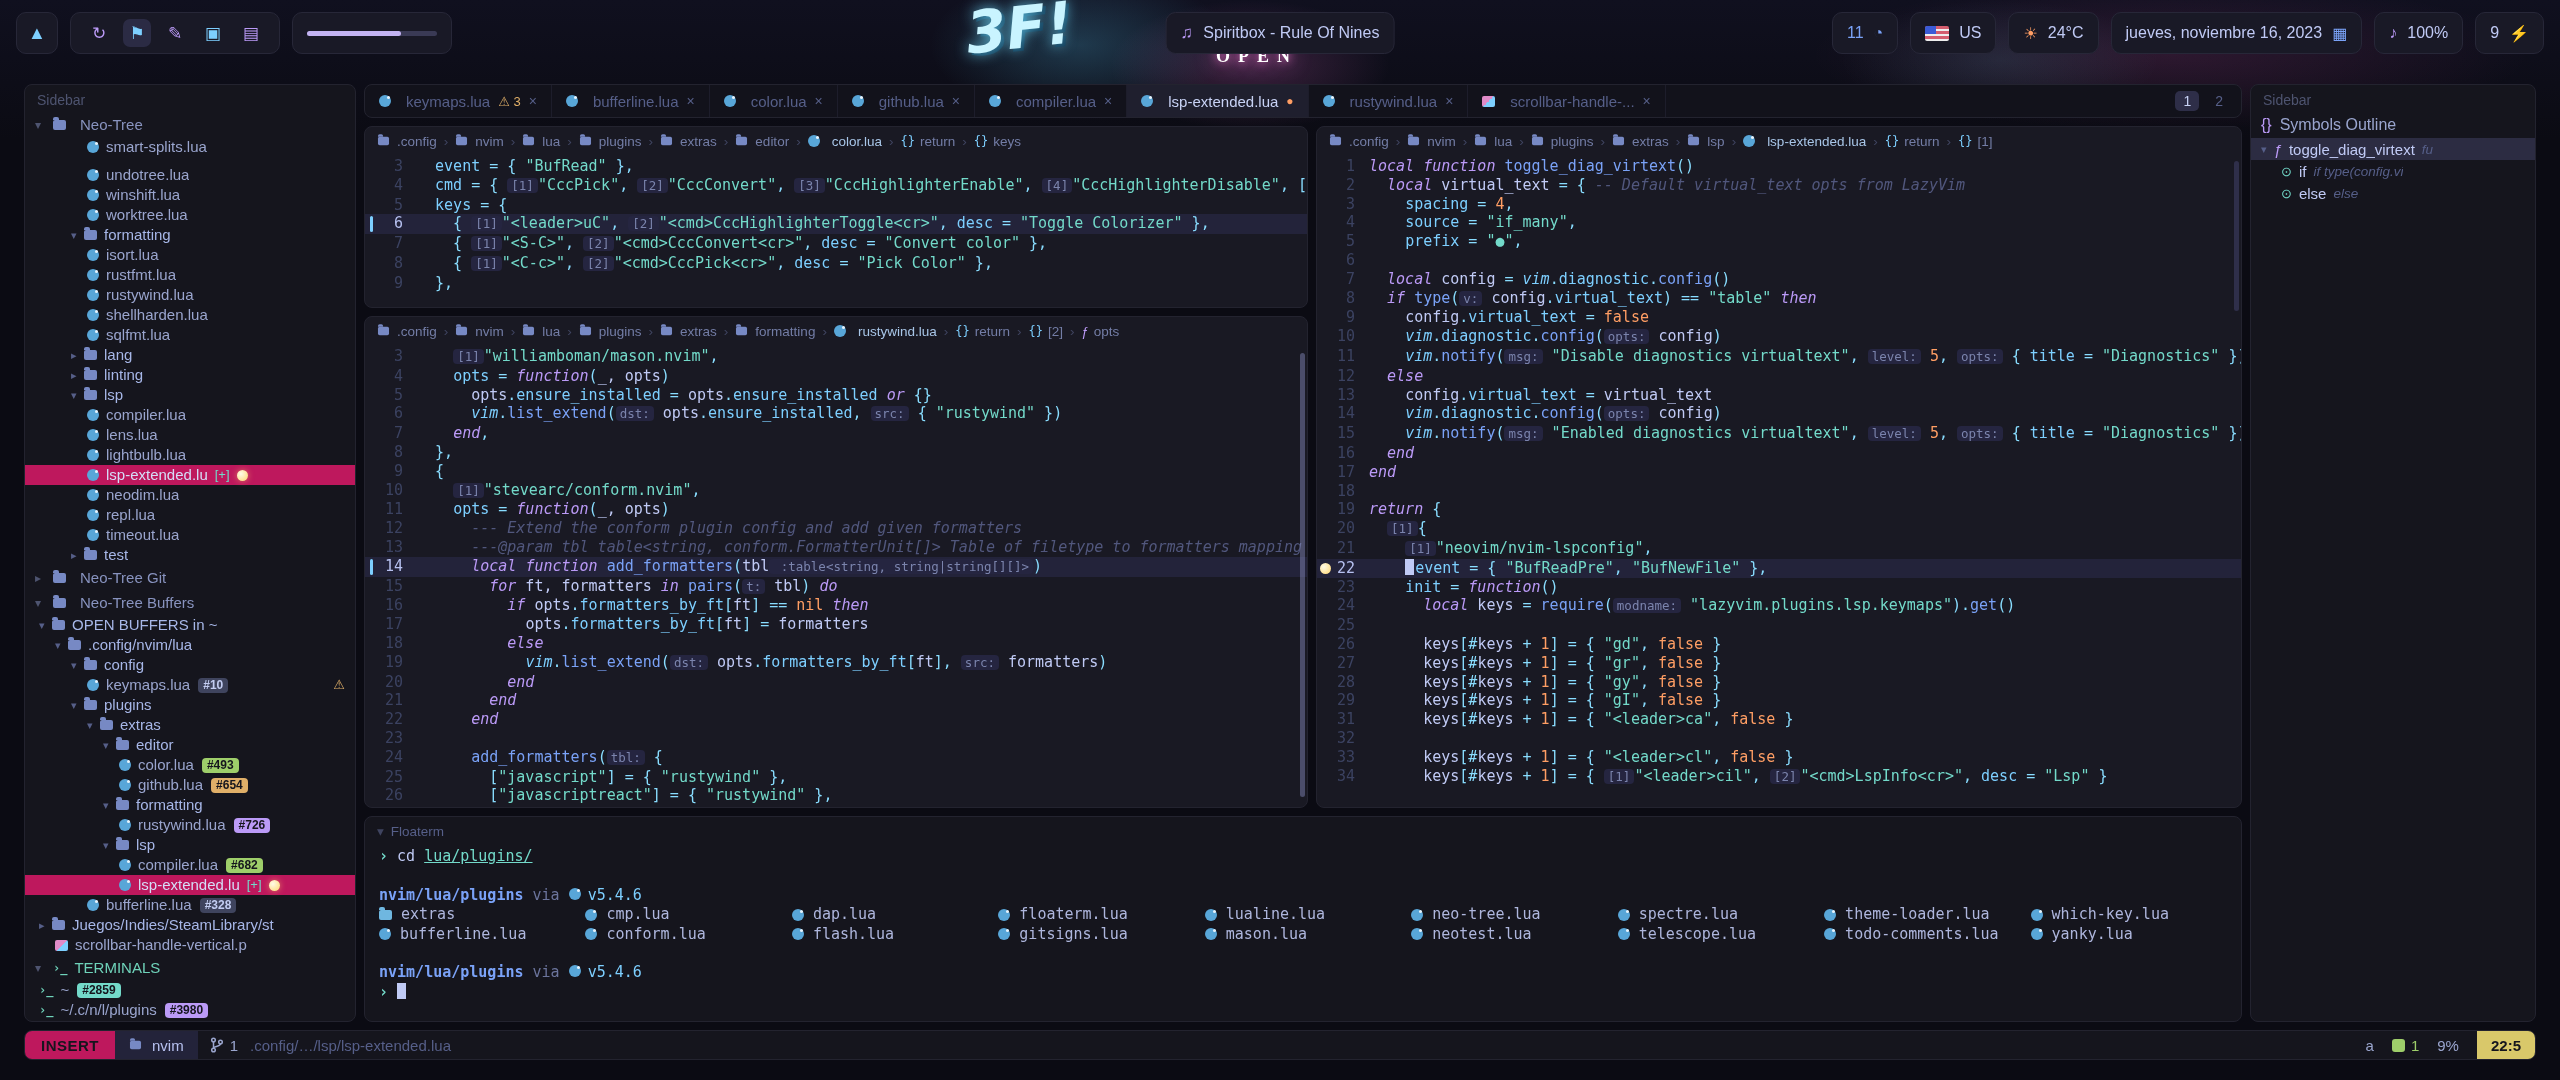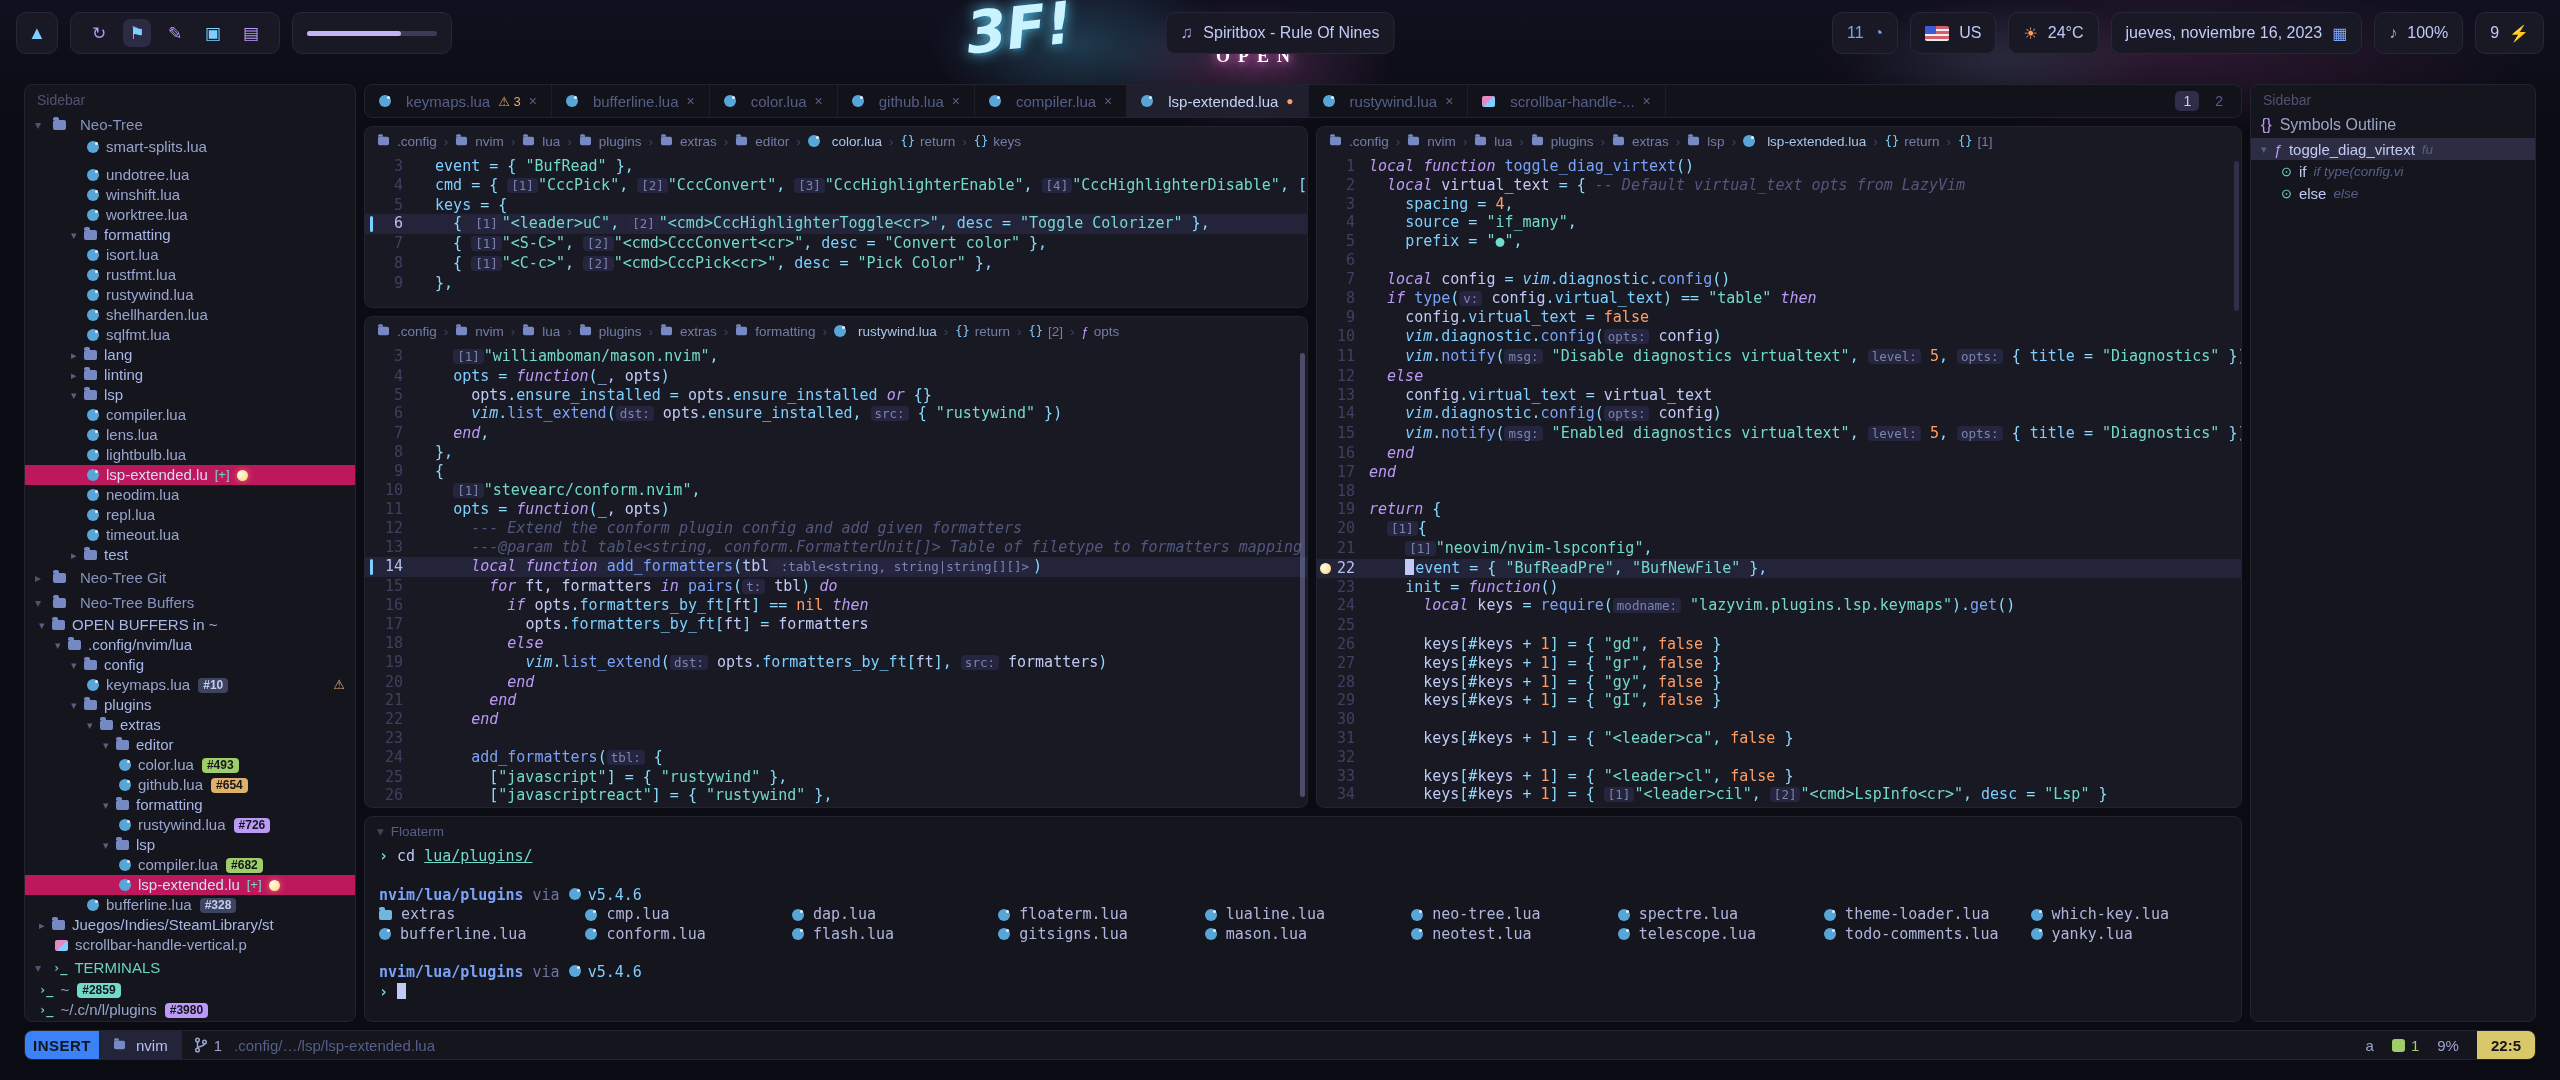--- a/index.html
+++ b/index.html
@@ -131,21 +131,21 @@
 .oitem{display:flex;align-items:center;height:22px;font-size:15px;color:#c0caf5;gap:7px;white-space:nowrap;overflow:hidden;cursor:pointer}
 .oitem.sel{background:#2c2c42}
 .ochev{color:#565f89;font-size:11px}
 .oic-fn{color:#bb9af7;font-style:italic}
 .oic-st{color:#73daca;font-size:13px}
 .ohint{color:#565f89;font-style:italic;font-size:13.5px;overflow:hidden;text-overflow:ellipsis}
 .outline-head{display:flex;align-items:center;gap:8px;padding:4px 10px;color:#9aa5ce}
 .oh-ic{color:#bb9af7}
 
 .sl{height:30px;flex:none;margin-top:8px;background:#15151d;border:1px solid #23232f;border-radius:8px;display:flex;align-items:center;font-size:15px;color:#737da6;overflow:hidden}
-.sl-mode{background:#3b82f6;color:#15151d;font-weight:700;padding:0 8px;display:flex;align-items:center;height:100%;letter-spacing:.5px}
+.sl-mode{background:#be185d;color:#15151d;font-weight:700;padding:0 16px;display:flex;align-items:center;height:100%;letter-spacing:.5px}
 .sl-proj{background:#23233a;height:100%;display:flex;align-items:center;gap:8px;padding:0 14px;color:#b6c0ef}
 .sl-branch{display:flex;align-items:center;gap:6px;padding:0 12px;color:#9aa5ce}
 .sl-path{color:#565f89}
 .sl-right{margin-left:auto;display:flex;align-items:center;gap:18px;height:100%}
 .sl-reg{color:#9aa5ce}
 .sl-tab{display:flex;align-items:center;gap:6px;color:#9ece6a}
 .sl-tabic{width:13px;height:13px;border-radius:3px;background:#9ece6a}
 .sl-prog{color:#9aa5ce}
 .sl-loc{background:#d9c86a;color:#15151d;font-weight:700;height:100%;display:flex;align-items:center;padding:0 14px}
 .cmdline{height:20px;flex:none}
@@ -696,21 +696,20 @@
               <div class="crow"><span class="csign"></span><span class="cnum">20</span><span class="ccode"><span class="tk-o">  </span><span class="tk-i">[1]</span><span class="tk-o">{</span></span></div>
               <div class="crow"><span class="csign"></span><span class="cnum">21</span><span class="ccode"><span class="tk-o">    </span><span class="tk-i">[1]</span><span class="tk-s">"neovim/nvim-lspconfig"</span><span class="tk-o">,</span></span></div>
               <div class="crow cur"><span class="csign sign-bulb"></span><span class="cnum">22</span><span class="ccode"><span class="tk-o">    </span><span class="tk-caret"></span><span class="tk-p">event</span><span class="tk-o"> = { </span><span class="tk-s">"BufReadPre"</span><span class="tk-o">, </span><span class="tk-s">"BufNewFile"</span><span class="tk-o"> },</span></span></div>
               <div class="crow"><span class="csign"></span><span class="cnum">23</span><span class="ccode"><span class="tk-o">    </span><span class="tk-p">init</span><span class="tk-o"> = </span><span class="tk-k">function</span><span class="tk-o">()</span></span></div>
               <div class="crow"><span class="csign"></span><span class="cnum">24</span><span class="ccode"><span class="tk-o">      </span><span class="tk-k">local</span><span class="tk-v"> keys</span><span class="tk-o"> = </span><span class="tk-f">require</span><span class="tk-o">(</span><span class="tk-i">modname:</span><span class="tk-o"> </span><span class="tk-s">"lazyvim.plugins.lsp.keymaps"</span><span class="tk-o">)</span><span class="tk-o">.</span><span class="tk-f">get</span><span class="tk-o">()</span></span></div>
               <div class="crow"><span class="csign"></span><span class="cnum">25</span><span class="ccode"></span></div>
               <div class="crow"><span class="csign"></span><span class="cnum">26</span><span class="ccode"><span class="tk-o">      </span><span class="tk-v">keys</span><span class="tk-o">[</span><span class="tk-o">#</span><span class="tk-v">keys</span><span class="tk-o"> + </span><span class="tk-n">1</span><span class="tk-o">] = { </span><span class="tk-s">"gd"</span><span class="tk-o">, </span><span class="tk-b">false</span><span class="tk-o"> }</span></span></div>
               <div class="crow"><span class="csign"></span><span class="cnum">27</span><span class="ccode"><span class="tk-o">      </span><span class="tk-v">keys</span><span class="tk-o">[</span><span class="tk-o">#</span><span class="tk-v">keys</span><span class="tk-o"> + </span><span class="tk-n">1</span><span class="tk-o">] = { </span><span class="tk-s">"gr"</span><span class="tk-o">, </span><span class="tk-b">false</span><span class="tk-o"> }</span></span></div>
               <div class="crow"><span class="csign"></span><span class="cnum">28</span><span class="ccode"><span class="tk-o">      </span><span class="tk-v">keys</span><span class="tk-o">[</span><span class="tk-o">#</span><span class="tk-v">keys</span><span class="tk-o"> + </span><span class="tk-n">1</span><span class="tk-o">] = { </span><span class="tk-s">"gy"</span><span class="tk-o">, </span><span class="tk-b">false</span><span class="tk-o"> }</span></span></div>
               <div class="crow"><span class="csign"></span><span class="cnum">29</span><span class="ccode"><span class="tk-o">      </span><span class="tk-v">keys</span><span class="tk-o">[</span><span class="tk-o">#</span><span class="tk-v">keys</span><span class="tk-o"> + </span><span class="tk-n">1</span><span class="tk-o">] = { </span><span class="tk-s">"gI"</span><span class="tk-o">, </span><span class="tk-b">false</span><span class="tk-o"> }</span></span></div>
-              <div class="crow"><span class="csign"></span><span class="cnum">30</span><span class="ccode"></span></div>
               <div class="crow"><span class="csign"></span><span class="cnum">31</span><span class="ccode"><span class="tk-o">      </span><span class="tk-v">keys</span><span class="tk-o">[</span><span class="tk-o">#</span><span class="tk-v">keys</span><span class="tk-o"> + </span><span class="tk-n">1</span><span class="tk-o">] = { </span><span class="tk-s">"&lt;leader&gt;ca"</span><span class="tk-o">, </span><span class="tk-b">false</span><span class="tk-o"> }</span></span></div>
               <div class="crow"><span class="csign"></span><span class="cnum">32</span><span class="ccode"></span></div>
               <div class="crow"><span class="csign"></span><span class="cnum">33</span><span class="ccode"><span class="tk-o">      </span><span class="tk-v">keys</span><span class="tk-o">[</span><span class="tk-o">#</span><span class="tk-v">keys</span><span class="tk-o"> + </span><span class="tk-n">1</span><span class="tk-o">] = { </span><span class="tk-s">"&lt;leader&gt;cl"</span><span class="tk-o">, </span><span class="tk-b">false</span><span class="tk-o"> }</span></span></div>
               <div class="crow"><span class="csign"></span><span class="cnum">34</span><span class="ccode"><span class="tk-o">      </span><span class="tk-v">keys</span><span class="tk-o">[</span><span class="tk-o">#</span><span class="tk-v">keys</span><span class="tk-o"> + </span><span class="tk-n">1</span><span class="tk-o">] = { </span><span class="tk-i">[1]</span><span class="tk-s">"&lt;leader&gt;cil"</span><span class="tk-o">, </span><span class="tk-i">[2]</span><span class="tk-s">"&lt;cmd&gt;LspInfo&lt;cr&gt;"</span><span class="tk-o">, </span><span class="tk-p">desc</span><span class="tk-o"> = </span><span class="tk-s">"Lsp"</span><span class="tk-o"> }</span></span></div>
             </div>
           <div class="thumbC"></div>
         </section>
       </div>
 
       <section class="panel term-pane">

